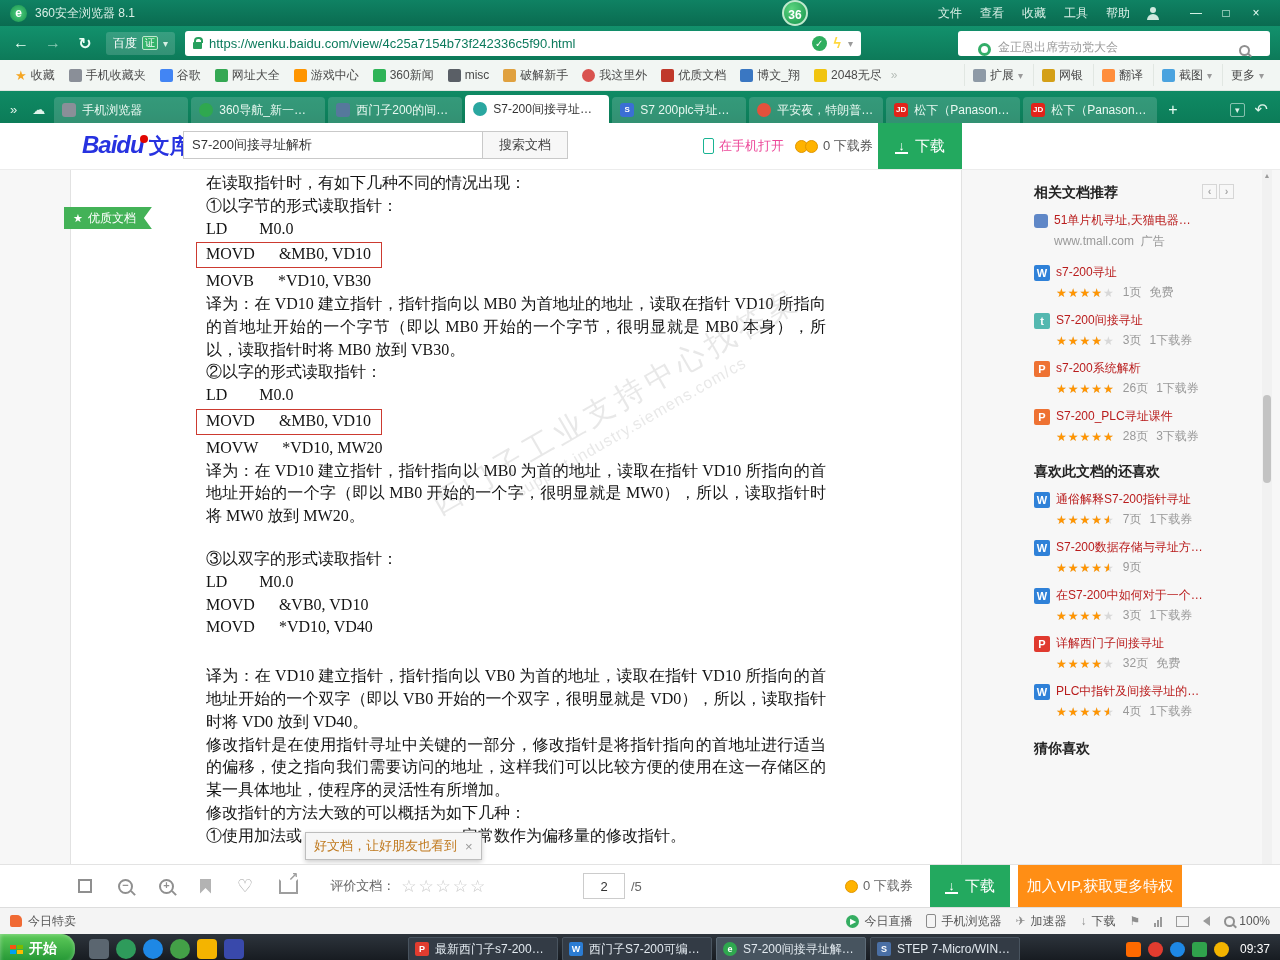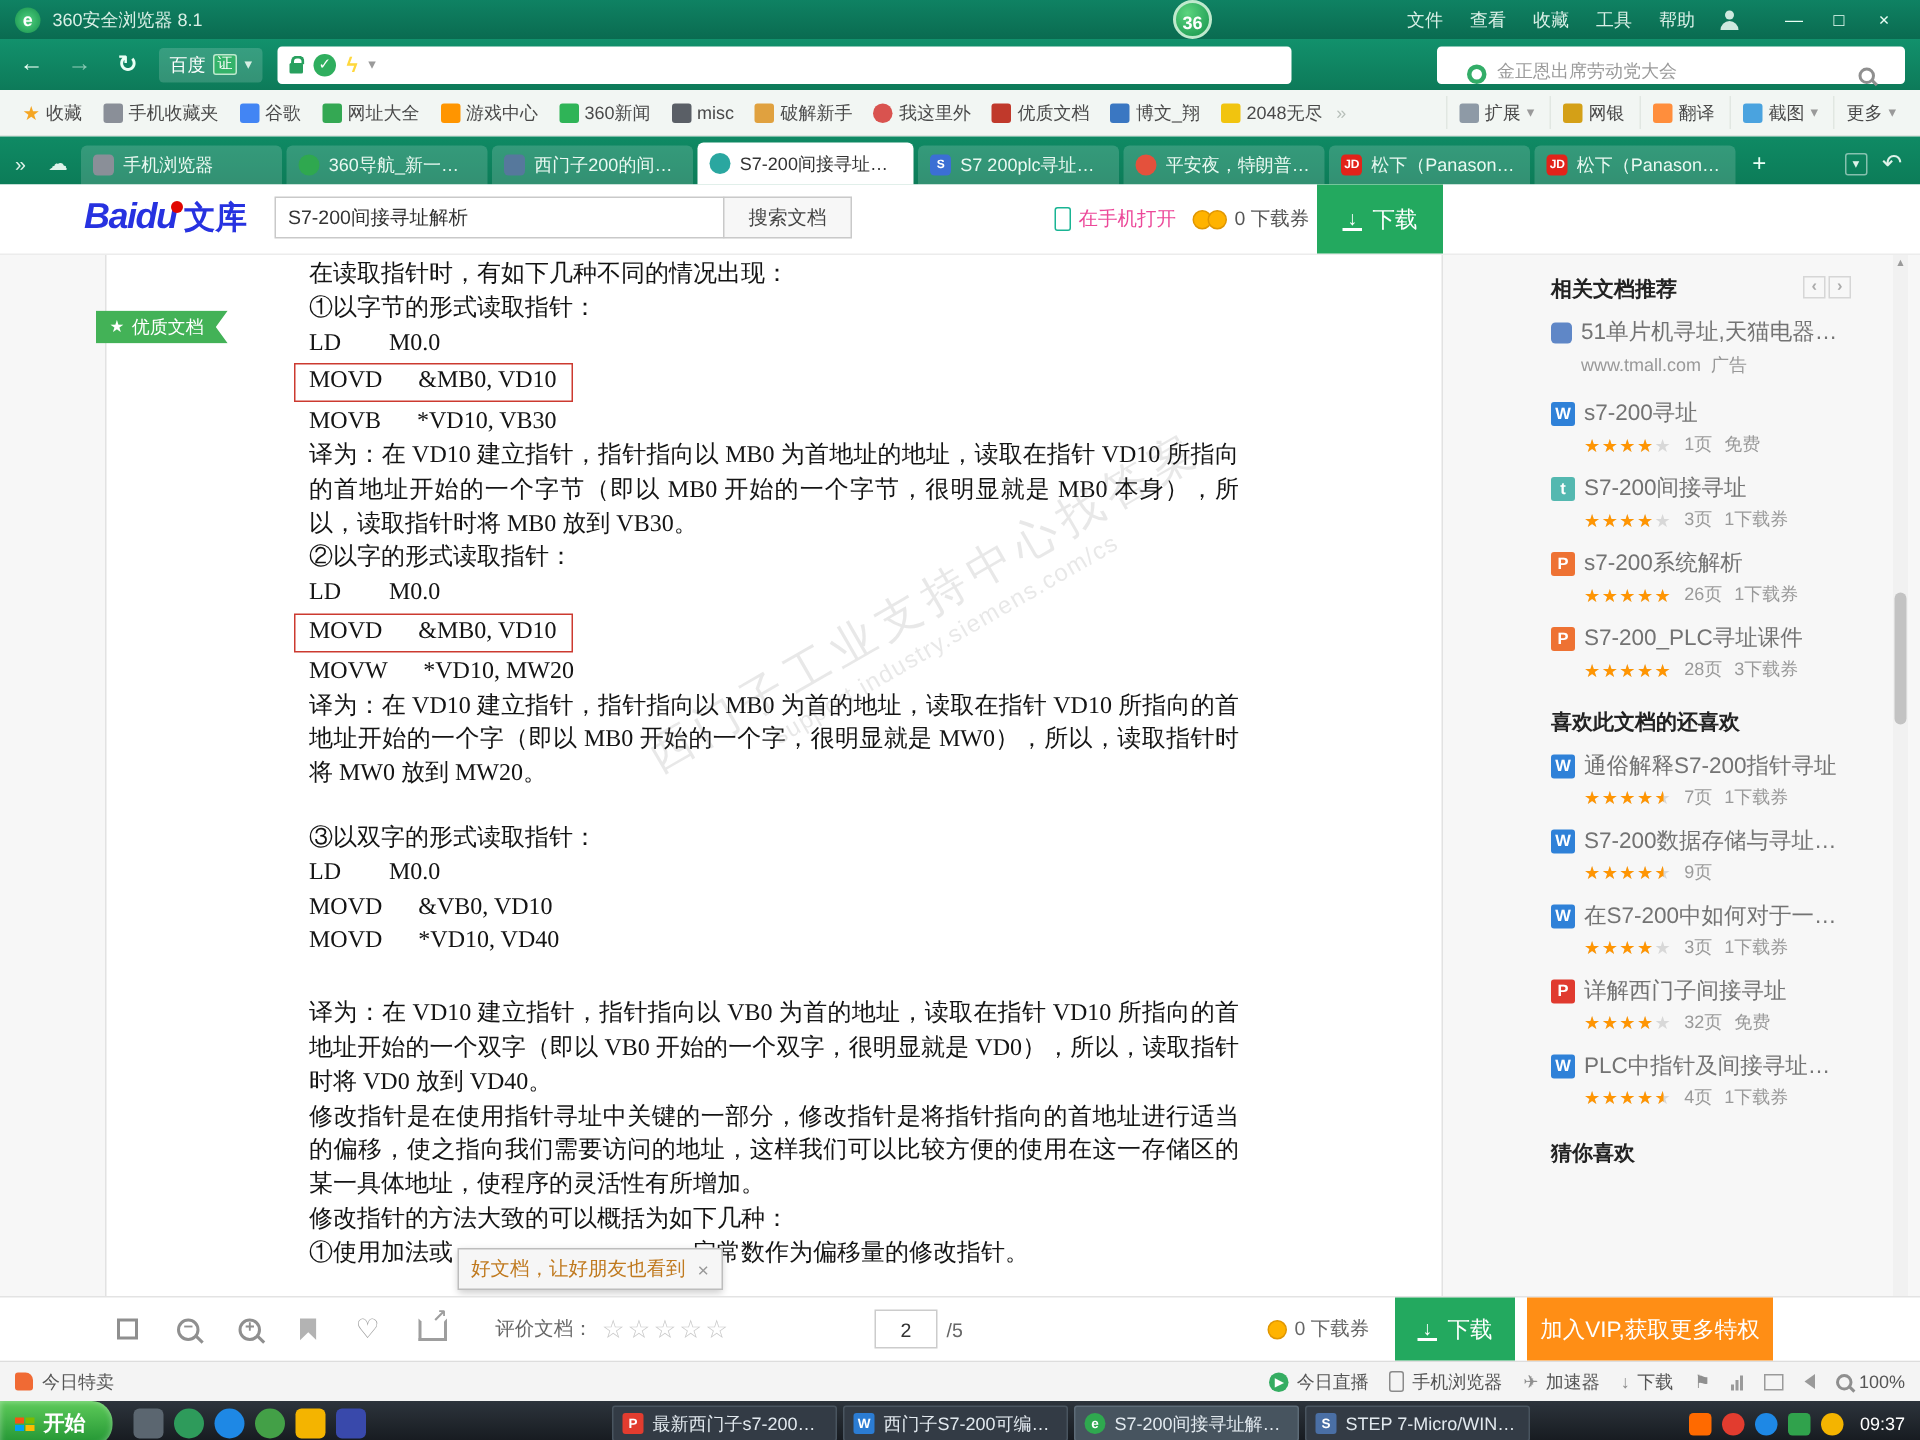--- a/index.html
+++ b/index.html
@@ -55,21 +55,21 @@
   .tab{height:26px;width:118px;display:flex;align-items:center;gap:6px;padding:0 8px;border-radius:4px 4px 0 0;
        background:rgba(255,255,255,.16);color:#e9f8f1;font-size:12px;}
   .tab.active{background:#fff;color:#333;height:28px;width:128px;}
   .tab-ic{width:14px;height:14px;border-radius:3px;flex:none;color:#fff;font-size:8px;font-weight:bold;text-align:center;line-height:14px;}
   .tab-label{overflow:hidden;white-space:nowrap;text-overflow:ellipsis;}
   .newtab{color:#eafff5;font-size:16px;padding:0 8px 4px 8px;}
   .tabbar-right{margin-left:auto;display:flex;align-items:center;gap:10px;padding:0 8px 4px 0;color:#dff3ea;}
   .tablist-btn{border:1px solid rgba(255,255,255,.5);border-radius:2px;font-size:9px;padding:1px 4px;}
   
   .wkheader{position:relative;height:46px;background:#fff;border-bottom:1px solid #ececec;}
-  .wklogo{position:absolute;left:56px;top:8px;font-weight:bold;text-align:center;}
+  .wklogo{position:absolute;left:82px;top:8px;font-weight:bold;text-align:center;}
   .wklogo .en{color:#2732e0;font-size:24px;font-style:italic;letter-spacing:-1px;}
   .wklogo .paw{display:inline-block;width:8px;height:8px;border-radius:50%;background:#e10601;margin:0 1px 10px -4px;}
   .wklogo .cn{color:#2732e0;font-size:21px;}
   .wksearch{position:absolute;left:183px;top:8px;width:300px;height:28px;border:1px solid #c9c9c9;box-sizing:border-box;
             padding:0 8px;font-size:13px;color:#333;outline:none;background:#fff;}
   .wksearchbtn{position:absolute;left:482px;top:8px;width:86px;height:28px;border:1px solid #c9c9c9;background:#f7f7f7;
                font-size:13px;color:#444;text-align:center;line-height:26px;box-sizing:border-box;}
   .wkphone{position:absolute;left:703px;top:14px;display:flex;align-items:center;gap:5px;font-size:13px;color:#ec4899;}
   .phoneico{width:9px;height:14px;border:1.5px solid #19b493;border-radius:2px;}
   .wkcoupon{position:absolute;left:795px;top:14px;display:flex;align-items:center;gap:5px;font-size:13px;color:#555;}
@@ -111,21 +111,21 @@
   .pgbtn{width:15px;height:15px;border:1px solid #d6d6d6;color:#aaa;font-size:11px;line-height:13px;text-align:center;box-sizing:border-box;}
   .sb-ad{margin-bottom:14px;}
   .sb-ad-l1{display:flex;align-items:center;gap:6px;font-size:13px;color:#333;}
   .adico{width:14px;height:14px;border-radius:3px;background:#5f87c7;flex:none;}
   .sb-ad-l2{padding-left:20px;font-size:12px;color:#999;margin-top:4px;}
   .sb-item{margin-bottom:11px;}
   .sb-l1{display:flex;align-items:center;gap:6px;}
   .ficon{width:16px;height:16px;border-radius:2px;color:#fff;font-size:11px;font-weight:bold;
          line-height:16px;text-align:center;flex:none;}
   .ic-w{background:#2f81d8;}.ic-t{background:#54b8b0;}.ic-p{background:#ee7233;}.ic-pdf{background:#e03a2f;}
-  .sb-title{font-size:15px;color:#737373;white-space:nowrap;overflow:hidden;text-overflow:ellipsis;}
+  .sb-title{font-size:12px;color:#b91c1c;white-space:nowrap;overflow:hidden;text-overflow:ellipsis;}
   .sb-l2{display:flex;align-items:center;gap:8px;padding-left:22px;margin-top:3px;font-size:12px;color:#999;}
   .stars{position:relative;display:inline-block;font-size:12px;line-height:1;color:#d8d8d8;letter-spacing:1px;}
   .stars-fill{position:absolute;left:0;top:0;overflow:hidden;white-space:nowrap;color:#ff9502;width:0;}
   
   .scroll{position:absolute;left:1262px;top:0;width:10px;height:694px;background:#f1f1f1;}
   .scroll-up{position:absolute;top:0;left:0;width:10px;height:12px;color:#9a9a9a;font-size:7px;text-align:center;line-height:12px;}
   .thumb{position:absolute;top:225px;left:1px;width:8px;height:88px;background:#c3c3c3;border-radius:4px;}
   
   .dtoolbar{position:relative;height:42px;background:#fff;border-top:1px solid #e3e3e3;display:flex;align-items:center;
             padding-left:78px;gap:26px;font-size:13px;color:#666;}
@@ -207,20 +207,21 @@
     <span class="navbtn">←</span>
     <span class="navbtn dim">→</span>
     <span class="navbtn">↻</span>
     <div class="engine">
       <span>百度</span>
       <span class="zheng">证</span>
       <span class="caret">▾</span>
     </div>
     <div class="urlbar">
       <span class="lock"></span>
+      <span class="urltext">https://wenku.baidu.com/view/4c25a7154b73f242336c5f90.html</span>
       <span class="okball">✓</span>
       <span class="bolt">ϟ</span>
       <span class="caret" style="color:#9a9a9a">▾</span>
     </div>
     <div class="searchbox">
       <span class="ring"></span>
       <span class="searchtext">金正恩出席劳动党大会</span>
       <span class="mag"></span>
     </div>
   </div>

